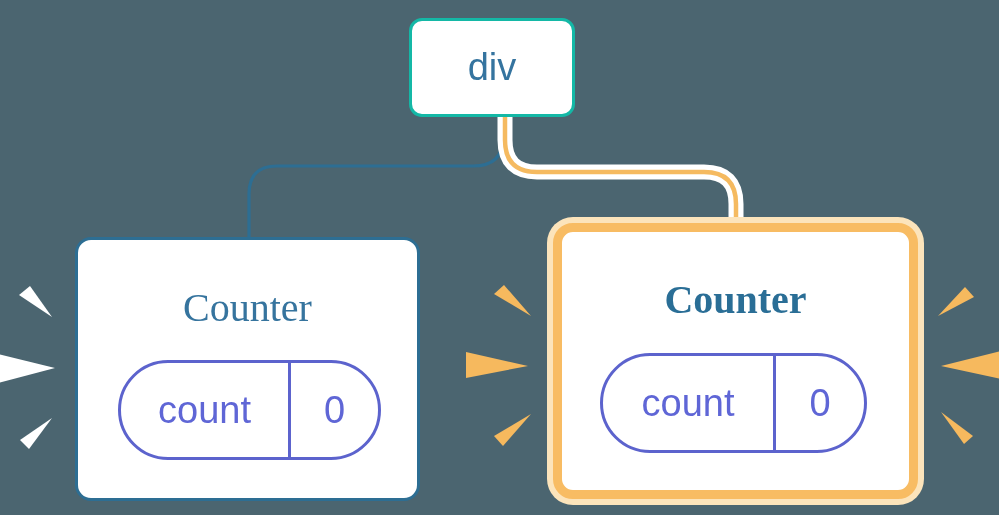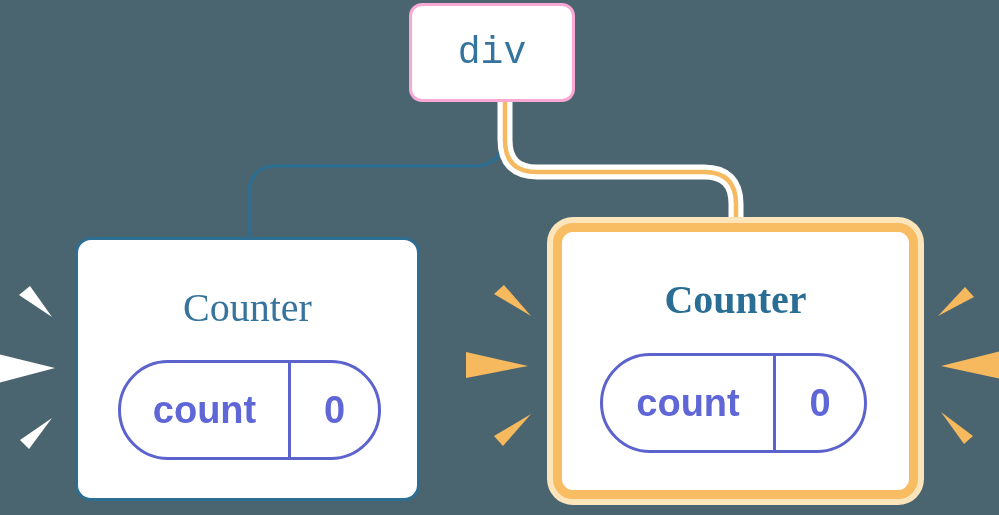--- a/index.html
+++ b/index.html
@@ -18,30 +18,29 @@
     position: absolute;
     left: 0; top: 0;
     width: 999px; height: 515px;
   }
   .card {
     position: absolute;
     background: #ffffff;
     box-sizing: border-box;
   }
   #div-node {
-    left: 409px; top: 3px;
+    left: 409px; top: 18px;
     width: 166px; height: 99px;
-    border: 3px solid #f9a8d4;
+    border: 3px solid #14b8a6;
     border-radius: 13px;
     display: flex;
     align-items: center;
     justify-content: center;
     font-size: 38px;
     color: #35749f;
-    font-family: Liberation Mono, monospace;
   }
   #counter-left {
     left: 75px; top: 237px;
     width: 345px; height: 264px;
     border: 3px solid #2d6e93;
     border-radius: 16px;
   }
   #counter-right {
     left: 553px; top: 223px;
     width: 365px; height: 276px;
@@ -70,21 +69,20 @@
   }
   .state-pill {
     position: absolute;
     height: 100px;
     border: 3px solid #5c63cd;
     border-radius: 50px;
     box-sizing: border-box;
     display: flex;
     overflow: hidden;
     background: #ffffff;
-    font-weight: bold;
   }
   #counter-left .state-pill {
     left: 40px; top: 120px;
     width: 263px;
   }
   #counter-right .state-pill {
     left: 38px; top: 121px;
     width: 267px;
   }
   .pill-key-cell {

